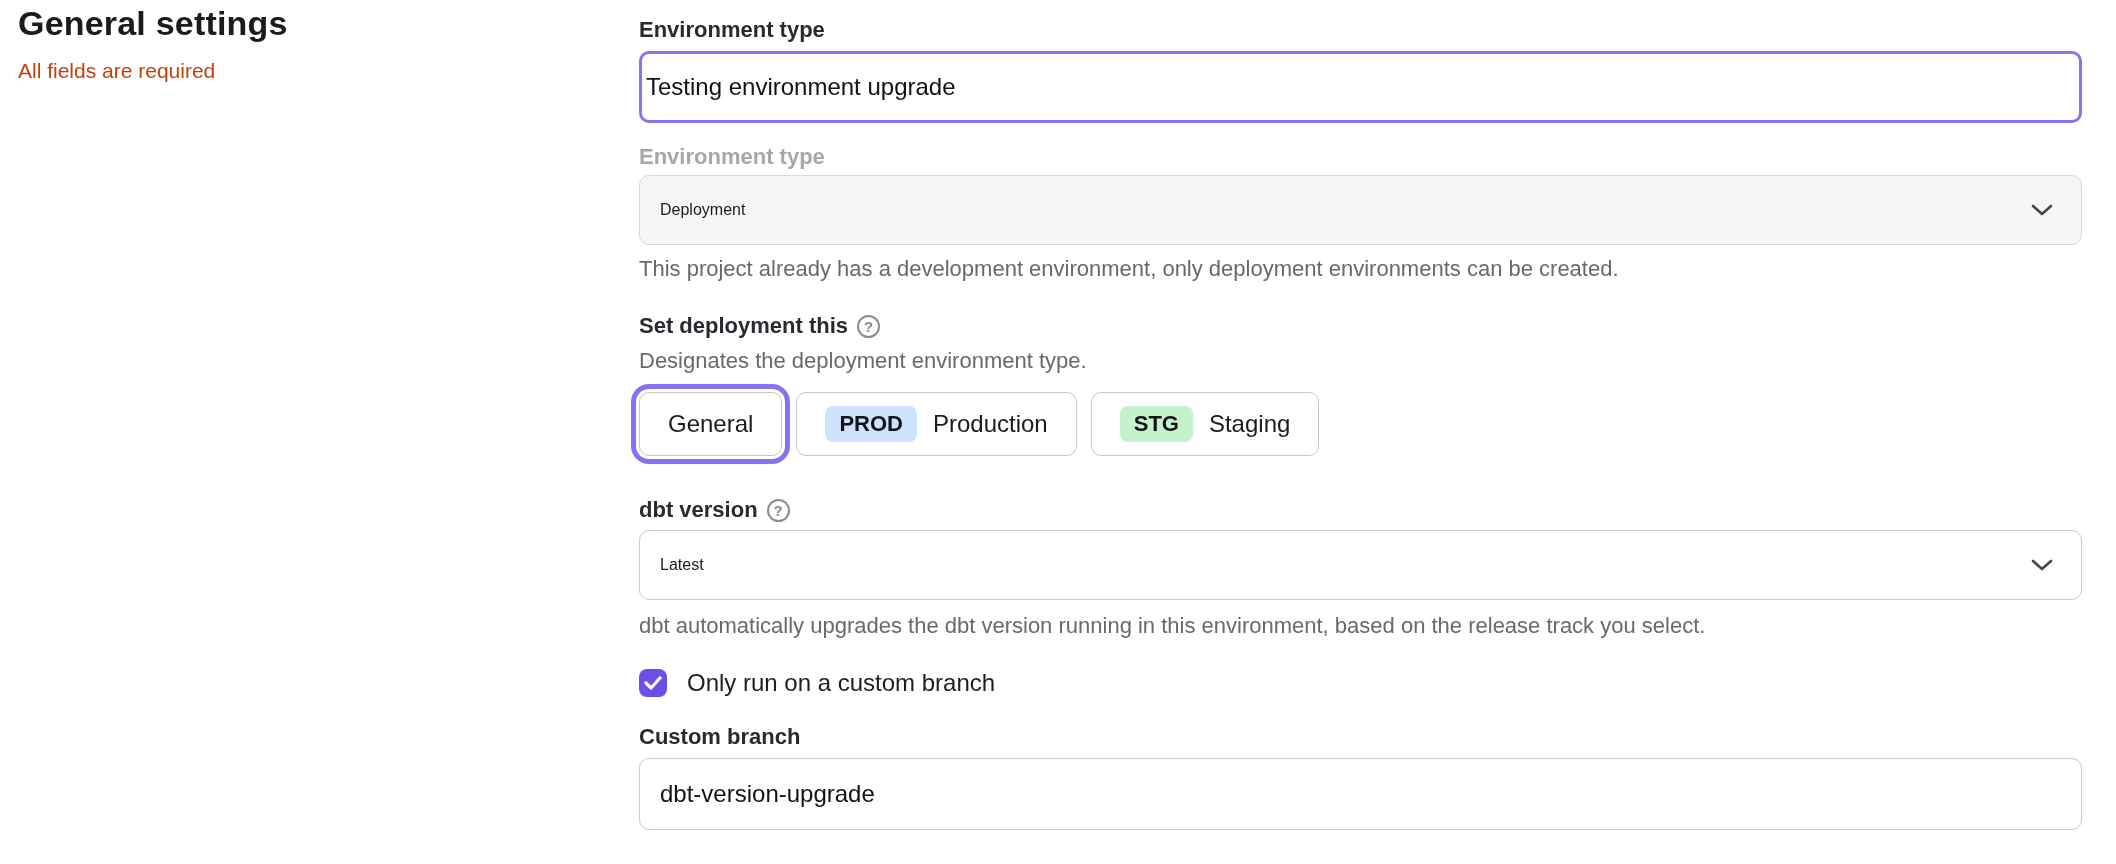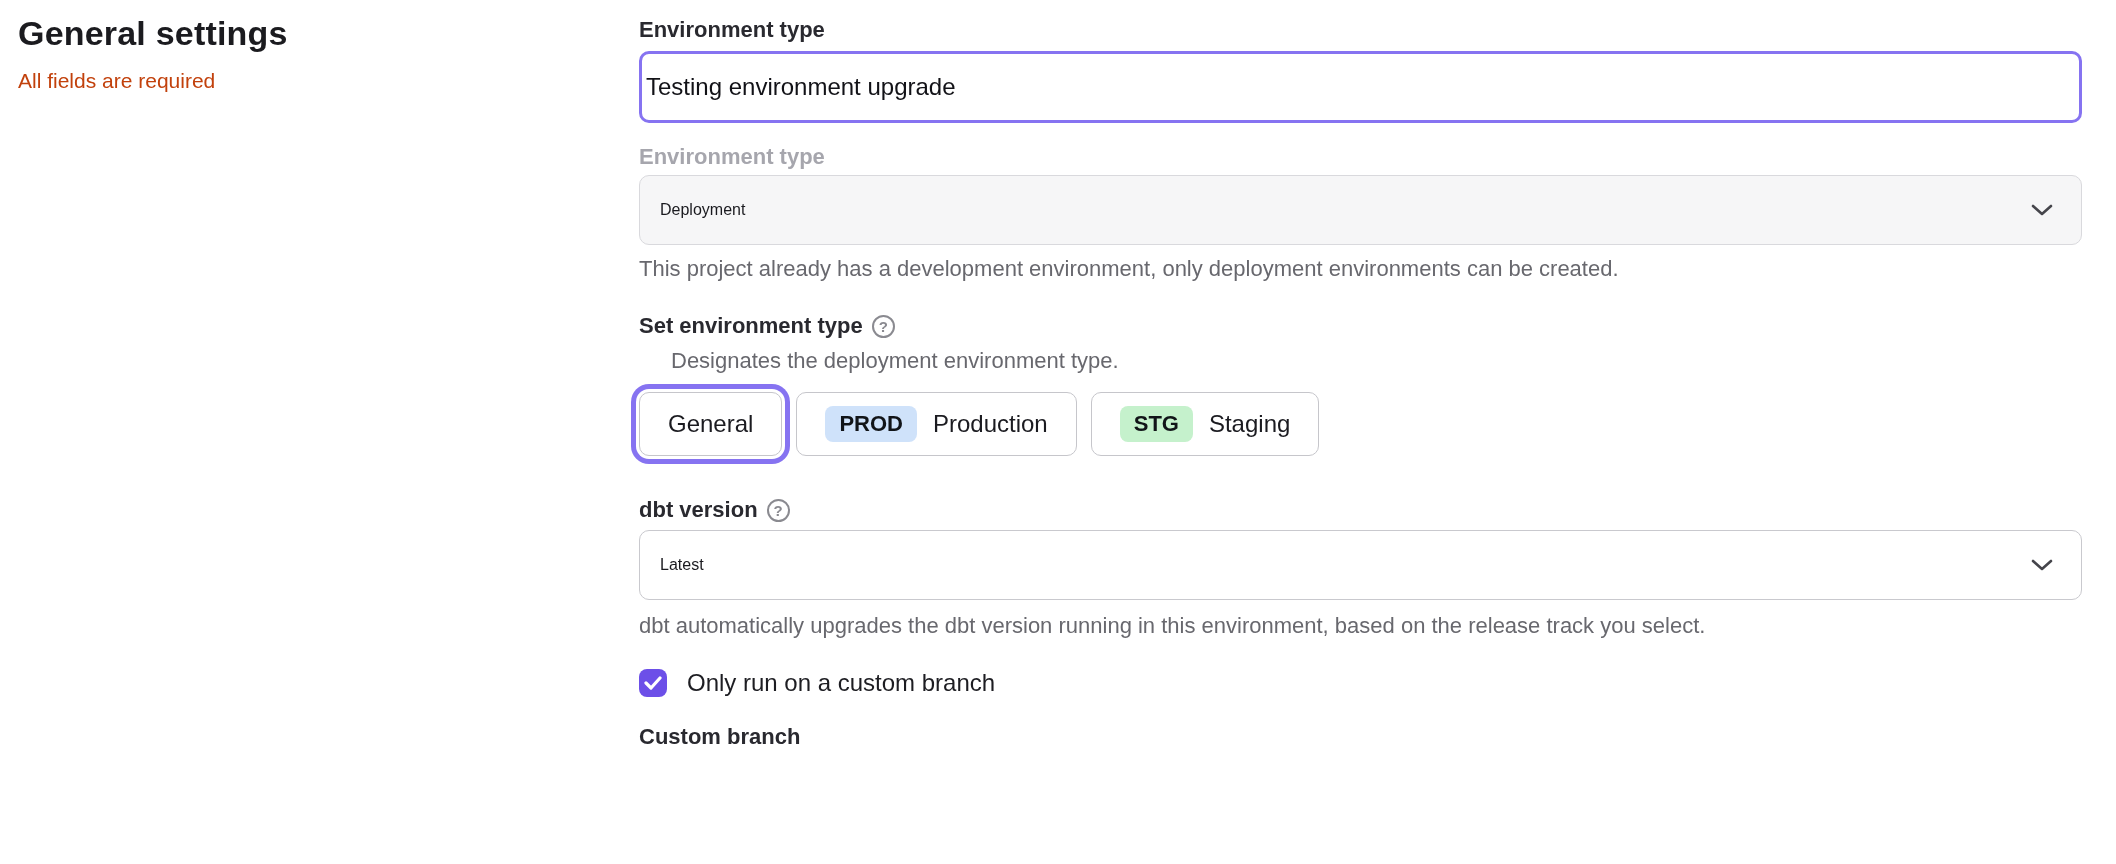--- a/index.html
+++ b/index.html
@@ -4,21 +4,21 @@
 <style>
   * { box-sizing: border-box; margin: 0; padding: 0; }
   html, body { background: #ffffff; }
   body {
     width: 2116px; height: 864px;
     font-family: "Liberation Sans", sans-serif;
     color: #1b1b20;
     position: relative;
     overflow: hidden;
   }
-  .left-col { position: absolute; left: 18px; top: 14px; width: 560px; }
+  .left-col { position: absolute; left: 18px; top: 4px; width: 560px; }
   .page-title { font-size: 34px; font-weight: 700; color: #1b1b1f; letter-spacing: 0.2px; }
   .page-subtitle { font-size: 21px; color: #c2410c; margin-top: 16px; }
 
   .form-col { position: absolute; left: 639px; top: 0; width: 1443px; }
 
   .field-label {
     display: flex; align-items: center; gap: 9px;
     font-size: 22px; font-weight: 700; color: #29292f;
     line-height: 28px; height: 28px;
   }
@@ -53,21 +53,21 @@
   }
   .select-box.disabled { background: #f6f6f7; border-color: #d9d9dd; }
   .chevron svg { display: block; }
 
   .mt-envname-label { margin-top: 16px; }
   .mt-envname-input { margin-top: 7px; }
   .mt-envtype-label { margin-top: 20px; }
   .mt-envtype-select { margin-top: 4px; }
   .mt-envtype-helper { margin-top: 10px; }
   .mt-deptype-label { margin-top: 30px; }
-  .mt-deptype-helper { margin-top: 7px; margin-left: 32px; }
+  .mt-deptype-helper { margin-top: 7px; }
   .mt-deptype-buttons { margin-top: 18px; }
   .mt-dbtver-label { margin-top: 40px; }
   .mt-dbtver-select { margin-top: 6px; }
   .mt-dbtver-helper { margin-top: 12px; }
   .mt-checkbox-row { margin-top: 30px; }
   .mt-branch-label { margin-top: 26px; }
   .mt-branch-input { margin-top: 7px; }
 
   .button-row { display: flex; gap: 14px; }
   .type-button {
@@ -120,21 +120,21 @@
     <span>Deployment</span>
     <span class="chevron">
       <svg width="26" height="16" viewBox="0 0 26 16">
           <polyline points="4,4 13,12 22,4" fill="none" stroke="#45454b" stroke-width="2.6" stroke-linecap="round" stroke-linejoin="round"></polyline>
         </svg>
     </span>
   </div>
   <div class="helper-text mt-envtype-helper">This project already has a development environment, only deployment environments can be created.</div>
 
   <div class="field-label mt-deptype-label">
-    <span>Set environment type</span>
+    <span>Set deployment this</span>
     <span class="help-icon">?</span>
   </div>
   <div class="helper-text mt-deptype-helper">Designates the deployment environment type.</div>
   <div class="button-row mt-deptype-buttons">
     <button class="type-button selected">
       <span>General</span>
     </button>
     <button class="type-button">
       <span class="badge badge-prod">PROD</span>
       <span>Production</span>
@@ -164,14 +164,15 @@
       <svg width="18" height="14" viewBox="0 0 18 14">
           <polyline points="2,7 7,12 16,2" fill="none" stroke="#ffffff" stroke-width="3.2" stroke-linecap="round" stroke-linejoin="round"></polyline>
         </svg>
     </span>
     <span class="checkbox-label">Only run on a custom branch</span>
   </div>
 
   <div class="field-label mt-branch-label">
     <span>Custom branch</span>
   </div>
+  <input class="text-input mt-branch-input" type="text" value="dbt-version-upgrade" style="">
 
 </div>
 
 </body></html>

